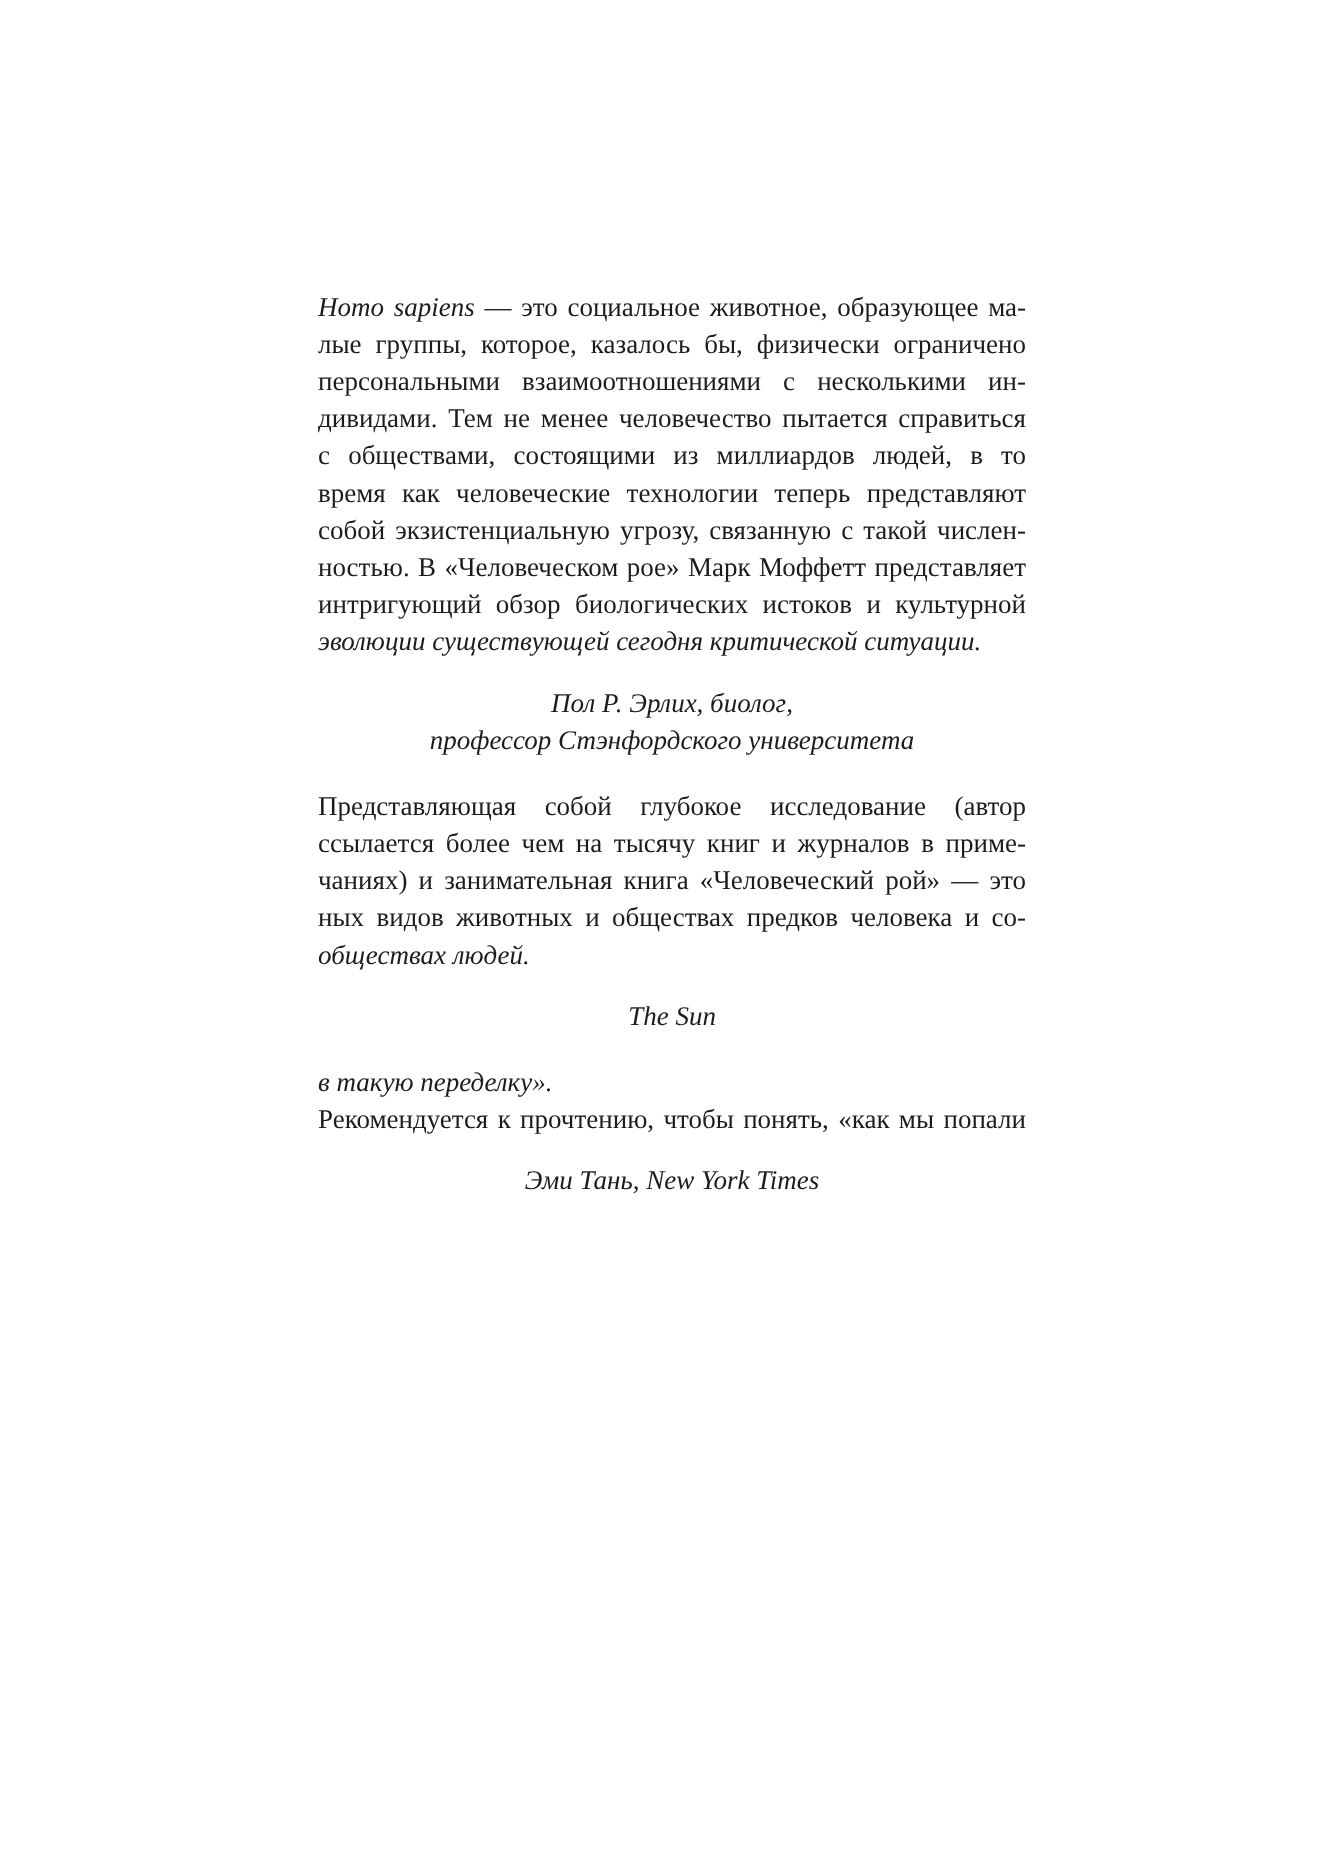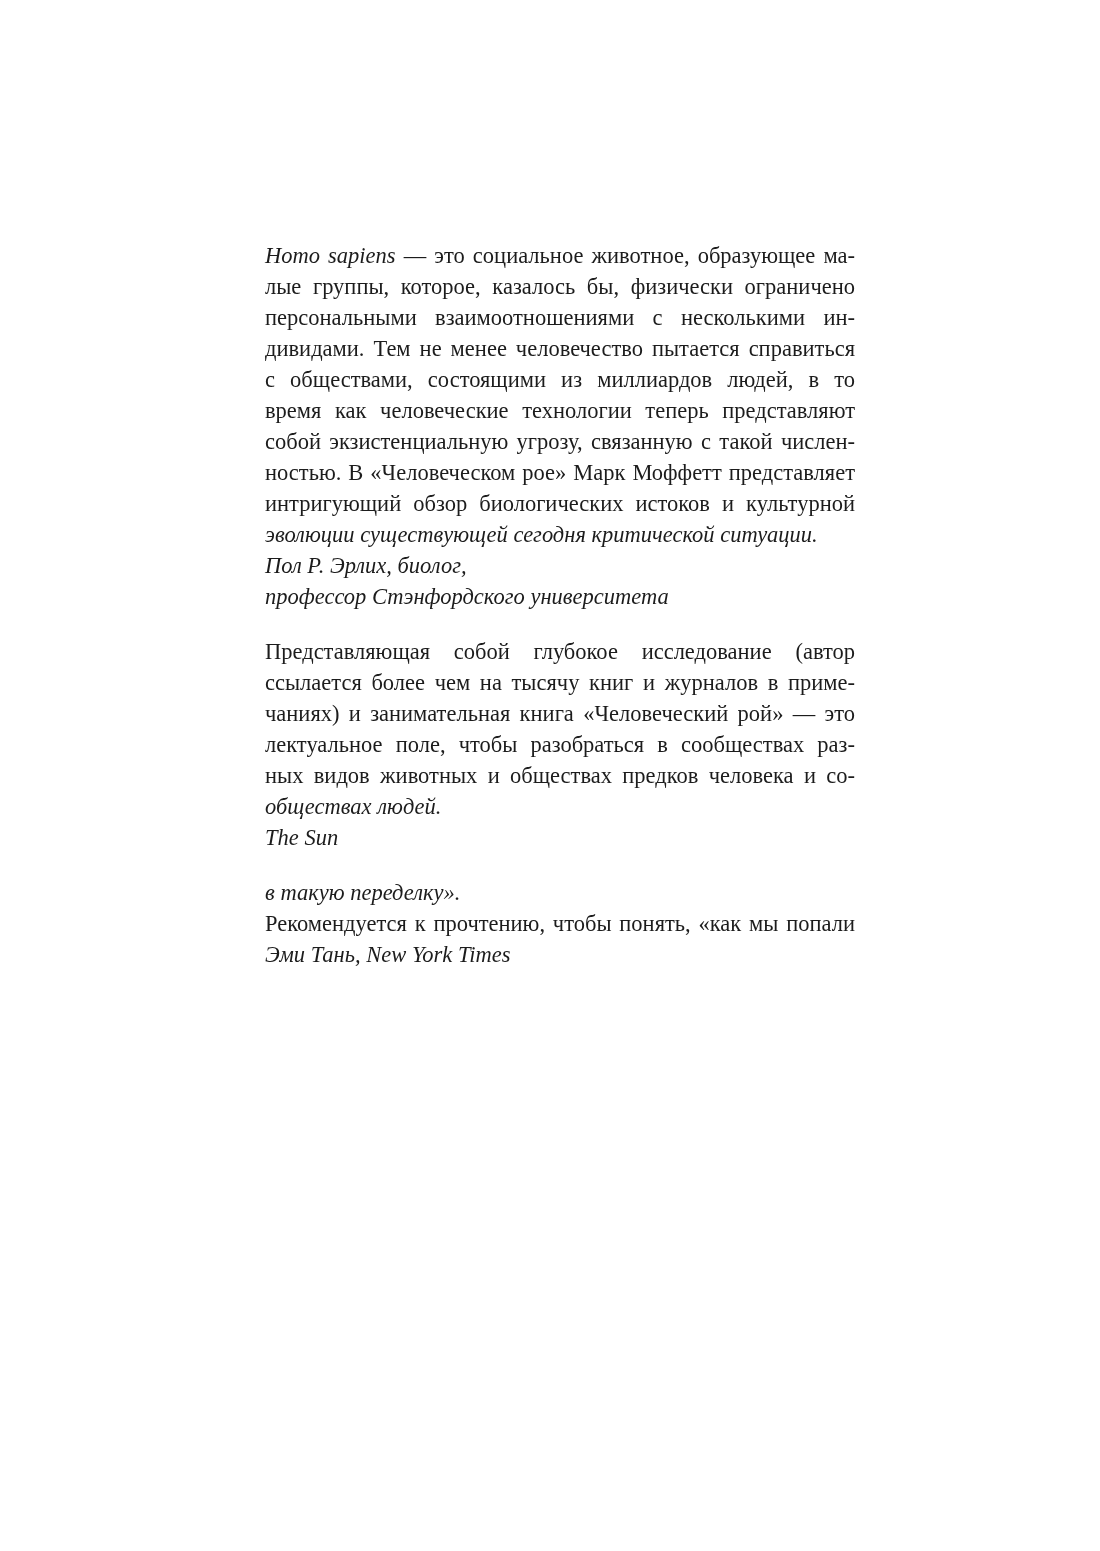--- a/index.html
+++ b/index.html
@@ -26,22 +26,22 @@
   }
   .block.quote .line.justified {
     text-align: justify;
     text-align-last: justify;
   }
   .block.quote .line.last-line {
     text-align: left;
     font-style: italic;
   }
   .block.attribution {
-    margin-top: 0;
-    text-align: left;
+    margin-top: 20px;
+    text-align: center;
     font-style: italic;
   }
   .block.attribution + .block.quote {
     margin-top: 24px;
   }
   .italic {
     font-style: italic;
   }
 </style>
 </head>
@@ -62,21 +62,20 @@
         <div class="line last-line"><span>эволюции существующей сегодня критической ситуации.</span></div>
       </div>
       <div class="block attribution">
         <div class="line"><span>Пол Р. Эрлих, биолог,</span></div>
         <div class="line"><span>профессор Стэнфордского университета</span></div>
       </div>
       <div class="block quote">
         <div class="line justified"><span>Представляющая собой глубокое исследование (автор</span></div>
         <div class="line justified"><span>ссылается более чем на тысячу книг и журналов в приме-</span></div>
         <div class="line justified"><span>чаниях) и занимательная книга «Человеческий рой» — это</span></div>
-        <div class="line justified"><span>лектуальное поле, чтобы разобраться в сообществах раз-</span></div>
         <div class="line justified"><span>ных видов животных и обществах предков человека и со-</span></div>
         <div class="line last-line"><span>обществах людей.</span></div>
       </div>
       <div class="block attribution">
         <div class="line"><span>The Sun</span></div>
       </div>
       <div class="block quote">
         <div class="line last-line"><span>в такую переделку».</span></div>
         <div class="line justified"><span>Рекомендуется к прочтению, чтобы понять, «как мы попали</span></div>
       </div>

